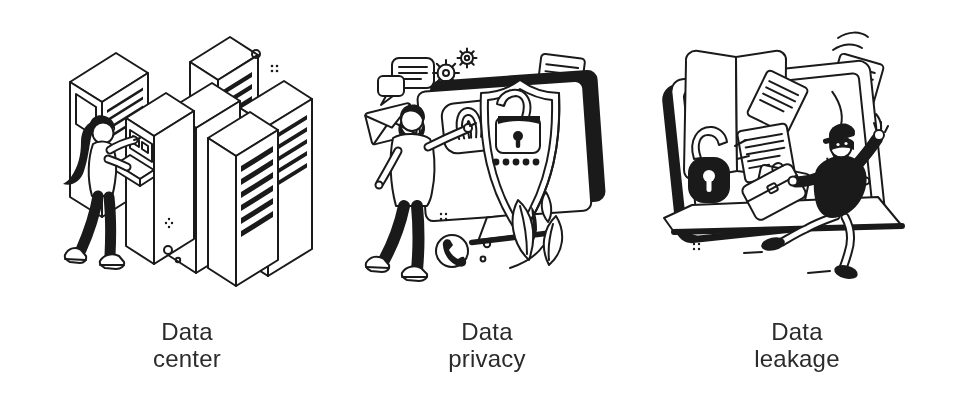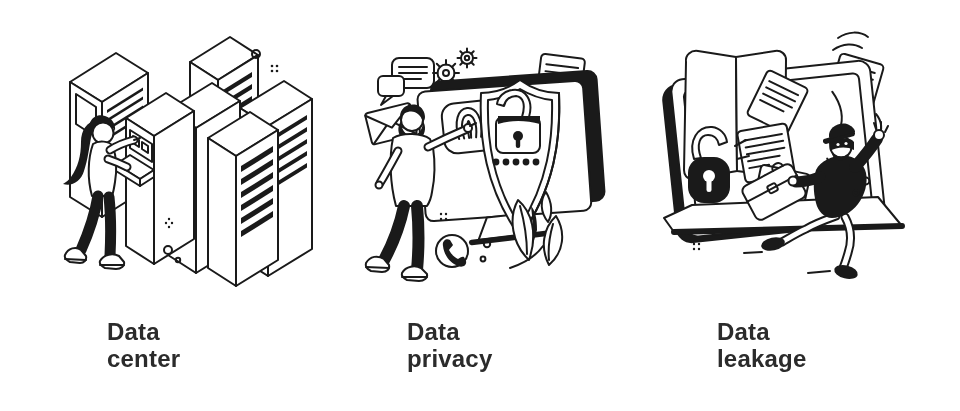--- a/index.html
+++ b/index.html
@@ -1,21 +1,21 @@
 <!DOCTYPE html>
 <html><head>
 <meta charset="utf-8">
 <style>
   html,body{margin:0;padding:0;background:#fff;}
   .canvas{position:relative;width:960px;height:411px;background:#fff;overflow:hidden;
           font-family:"Liberation Sans",sans-serif;}
   .illo{position:absolute;}
-  .caption{position:absolute;top:318px;width:160px;
+  .caption{position:absolute;top:318px;width:160px;text-align:center;
            font-size:24px;line-height:27px;color:#2b2b2b;white-space:pre-line;
-           letter-spacing:0.2px;font-weight:bold;}
+           letter-spacing:0.2px;}
   
   svg{stroke-linecap:round;stroke-linejoin:round;}
   .wh{fill:#ffffff;stroke:#1a1a1a;stroke-width:2;}
   .ln{fill:none;stroke:#1a1a1a;stroke-width:2;}
   .bk{fill:#1a1a1a;stroke:none;}
   .limb-o{fill:none;stroke:#1a1a1a;stroke-width:9;}
   .limb-i{fill:none;stroke:#ffffff;stroke-width:5;}
 </style>
 </head>
 <body>

